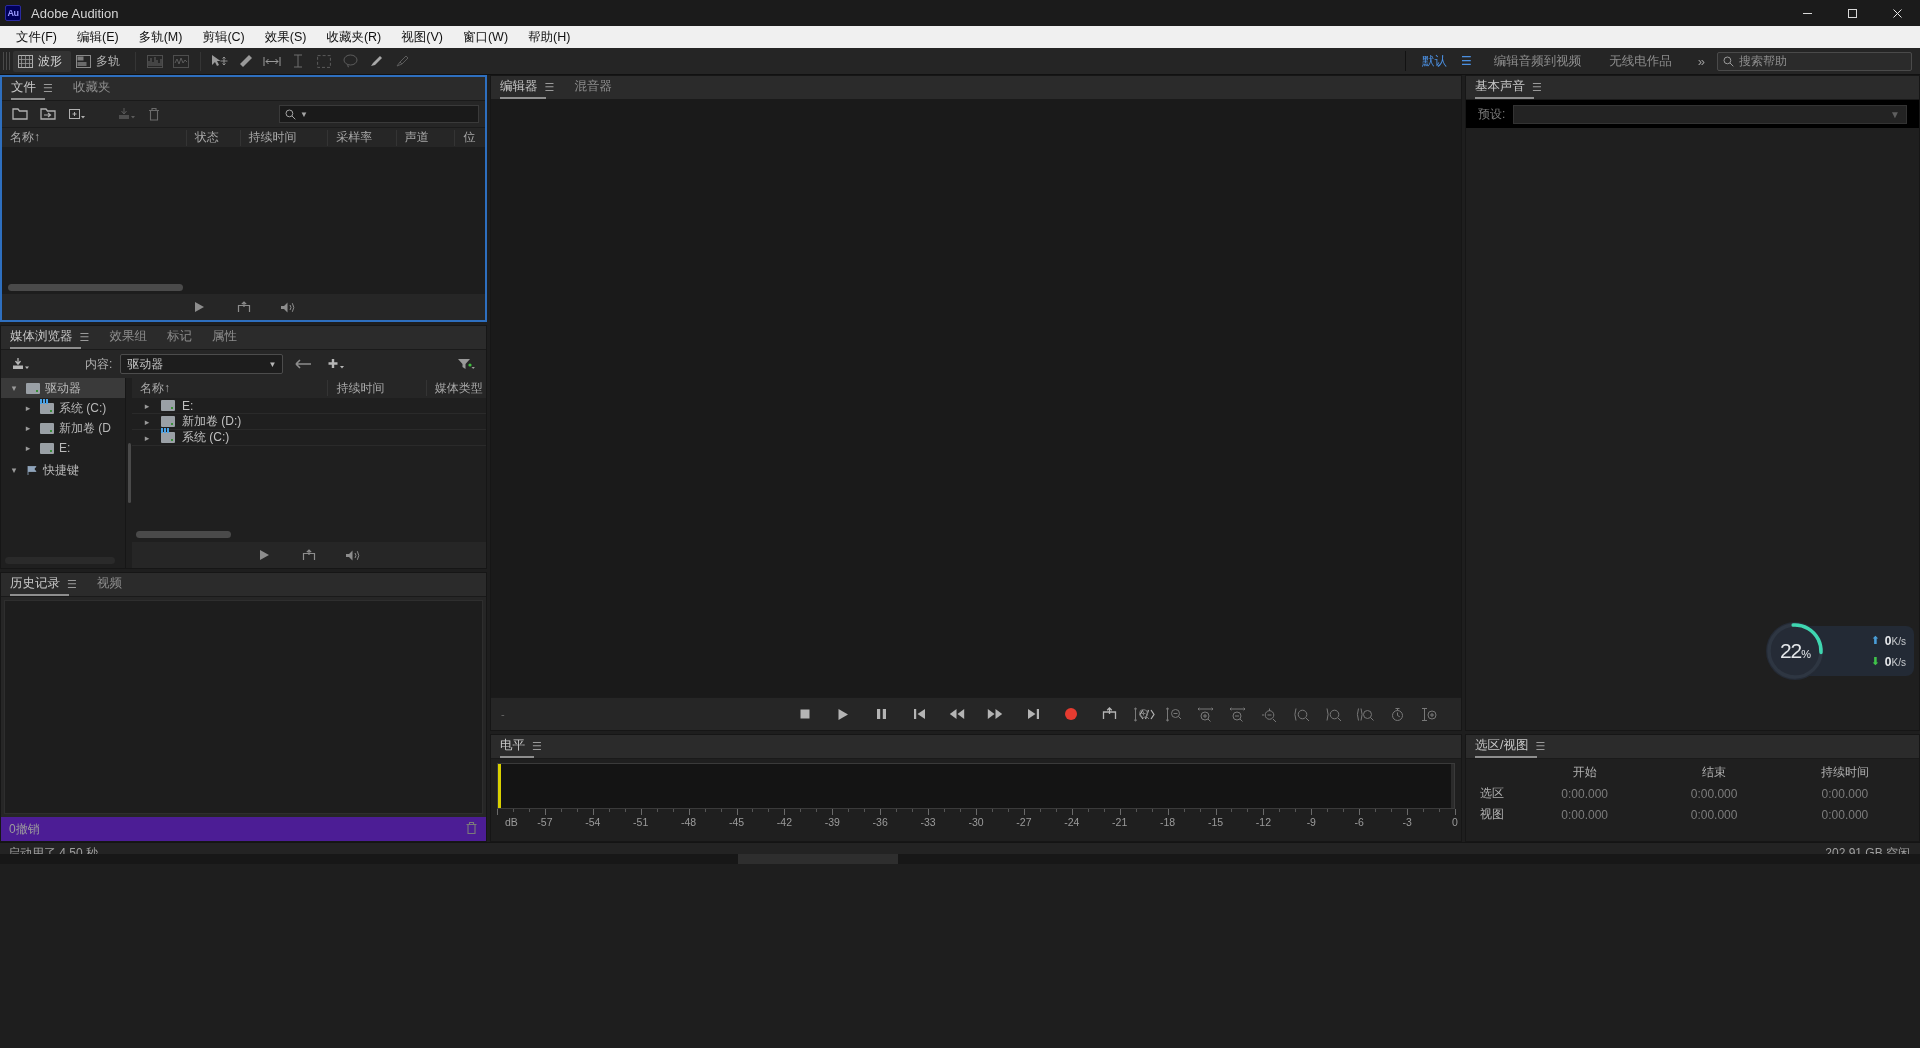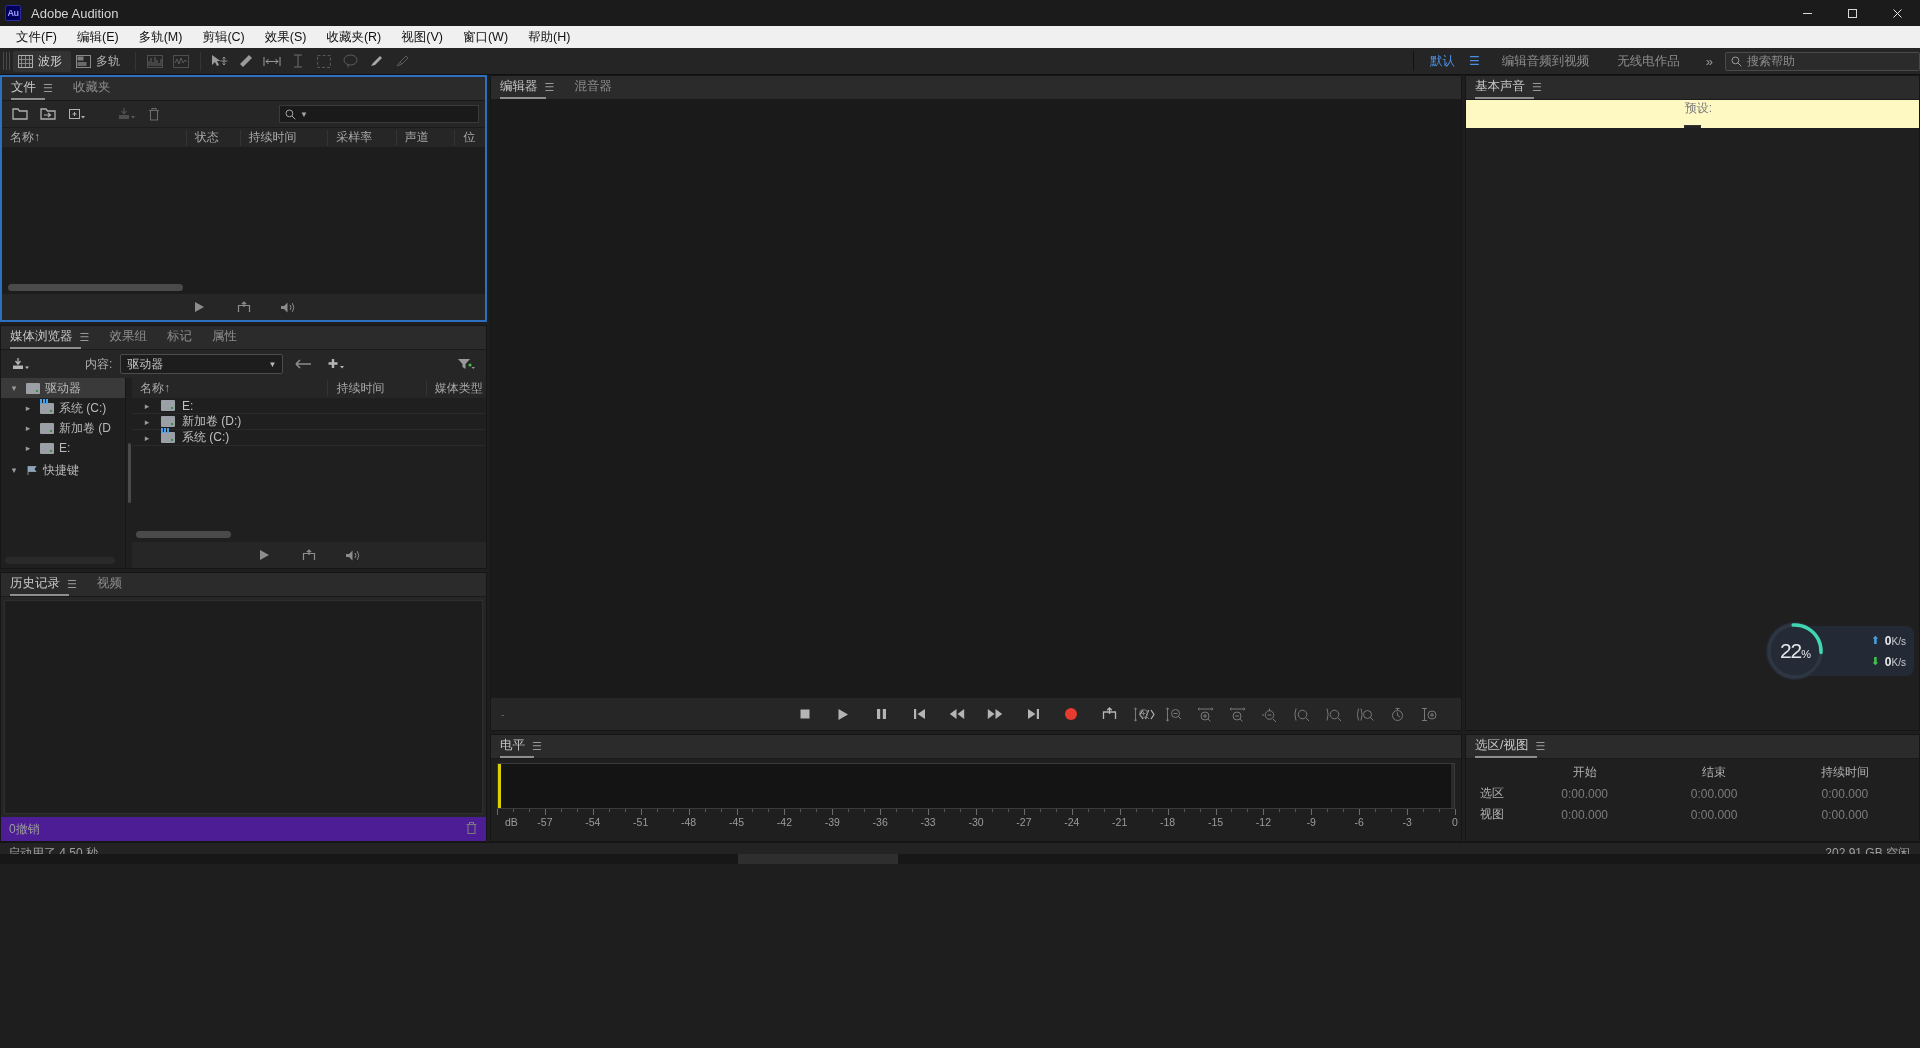--- a/index.html
+++ b/index.html
@@ -63,21 +63,21 @@
   .tb-icon.dim { color: #4e4e4e; }
   .tb-icon svg { display: block; }
   .ws-area { margin-left: auto; display: flex; align-items: center; height: 27px; }
   .ws-sep { width: 1px; height: 20px; background: #121212; margin-right: 2px; }
   .ws-item { padding: 0 14px; color: #8e8e8e; font-size: 12.5px; line-height: 27px; white-space: nowrap; }
   .ws-item.active { color: #4b8fe0; }
   .ws-menu-icon { color: #4b8fe0; font-size: 12px; padding-right: 8px; }
   .ws-more { color: #9a9a9a; padding: 0 12px; font-size: 13px; }
   .help-search {
     width: 195px; height: 19px; background: #2b2b2b; border: 1px solid #4a4a4a;
-    border-radius: 2px; display: flex; align-items: center; margin-right: 0; gap: 5px;
+    border-radius: 2px; display: flex; align-items: center; margin-right: 8px; gap: 5px;
     padding: 0 5px; color: #8b8b8b; font-size: 12px;
   }
 
   
   .main { flex: 1 1 auto; display: flex; min-height: 0; background: #1e1e1e; }
 
   .col-left { width: 487px; flex: 0 0 487px; display: flex; flex-direction: column; }
   .col-center { flex: 1 1 auto; display: flex; flex-direction: column; min-width: 0; }
   .col-right { width: 455px; flex: 0 0 455px; display: flex; flex-direction: column; }
 
@@ -191,21 +191,21 @@
   .tick.major { height:6px; } .tick.minor { height:3px; background:#555; }
   .tlabel { position:absolute; top:7px; font-size:10.5px; color:#9b9b9b; transform: translateX(-50%);
             white-space: nowrap;}
 
   
   .es-panel { flex: 1 1 auto; min-height: 0; }
   .es-row1 { height: 30px; display: flex; align-items: center; padding-left: 12px;
              font-size: 12.5px; color: #8e8e8e; font-style: italic; background: #1f1f1f;
              border-bottom: 1px solid #2f2f2f; border-top: 1px solid #2f2f2f;}
   .es-row2 { height: 28px; display:flex; align-items:center; gap:8px; padding-left:12px;
-             background:#fef9c3;flex-direction:column; }
+             background:#000000; }
   .es-label { font-size:12px; color:#7a7a7a; }
   .es-select { flex:1 1 auto; margin-right: 12px; height: 19px; background:#232323;
                border:1px solid #333; display:flex;align-items:center;justify-content:flex-end;
                padding-right:6px; color:#5f5f5f; font-size:10px; }
   .es-fill { flex:1 1 auto; background:#1f1f1f; }
 
   
   .sel-panel { height: 108px; flex: 0 0 108px; }
   .sel-body { flex:1 1 auto; background:#1f1f1f; padding: 3px 8px 0 8px; }
   .sel-table { width: 100%; border-collapse: collapse; font-size: 12px; }

